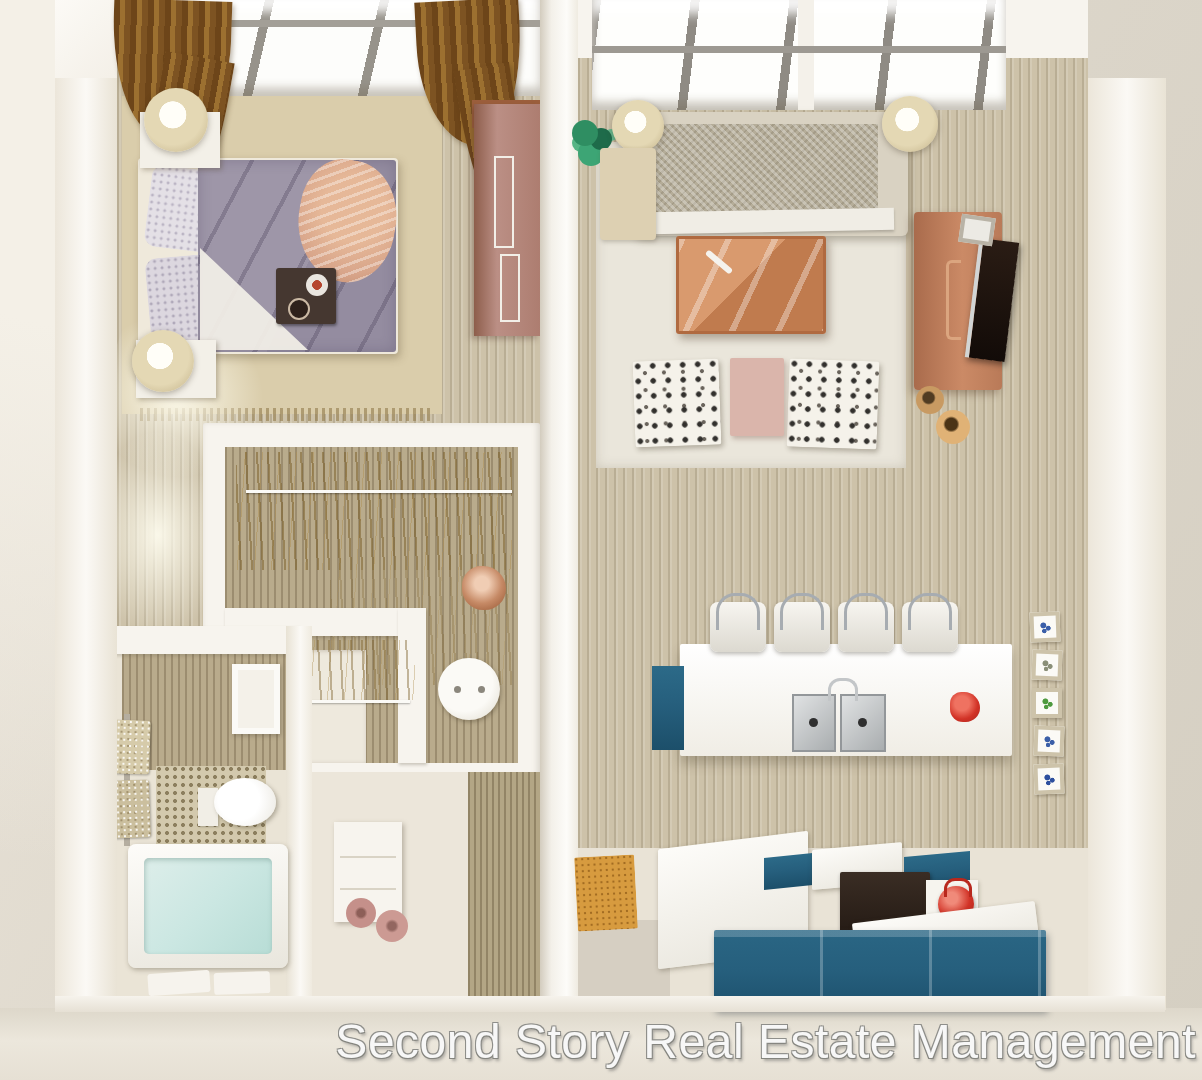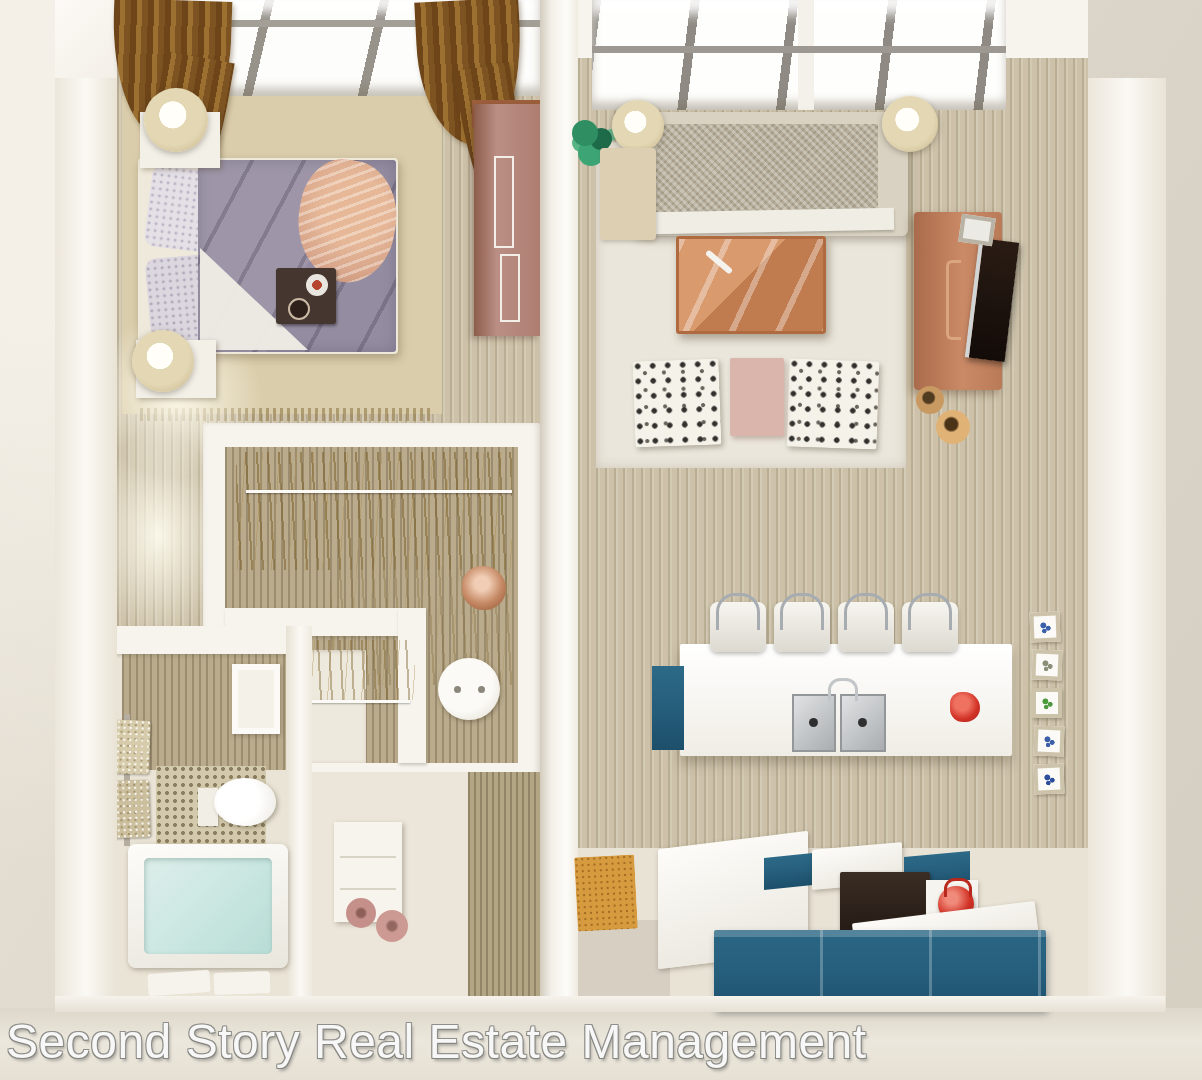--- a/index.html
+++ b/index.html
@@ -1,19 +1,19 @@
 <!DOCTYPE html>
 <html style="--wood: #cdc2a9; --rug: #dacdab; --curtain: #9c7030; --quilt: #9e96a8; --quilt-accent: #d8a58a; --wardrobe: #bb8f85; --sofa: #b5ad99; --copper: #c07b4e; --teal: #265f7d; --teal-dark: #1c4f6a; --red: #d23327; --water: #cbe7e2; --plant: #2f8e62; --mat: #d79b3f; --watermark-outline: #8f8f8b;"><head>
 <meta charset="utf-8">
 <style>
   html,body{margin:0;padding:0;background:#cfc9bd;}
   #scene{position:relative;width:1202px;height:1080px;overflow:hidden;
     font-family:"Liberation Sans",sans-serif;
     background:radial-gradient(ellipse at 8% 10%, #f4f0e7 0 16%, rgba(244,240,231,0) 55%),
-               linear-gradient(120deg,#eae4d9 0%,#dcd6ca 55%,#d5cfc2 100%);}
+               linear-gradient(120deg,#eae4d9 0%,#dcd6ca 55%,#d5cfc2 100%);text-align:right;}
   .abs{position:absolute;}
   .wallv{background:linear-gradient(90deg,#ece6da 0,#fbf9f5 50%,#e9e3d5 100%);}
   .wood{background-color:var(--wood,#cdc2a9);
     background-image:repeating-linear-gradient(90deg, rgba(105,92,64,.20) 0 2px, rgba(255,255,255,.14) 2px 4px, transparent 4px 9px);}
   .wood-dark{background-color:#b9ab8c;
     background-image:repeating-linear-gradient(90deg, rgba(80,63,38,.28) 0 2px, transparent 2px 7px);}
   .clothes{background-image:repeating-linear-gradient(87deg, transparent 0 4px, rgba(125,98,45,.55) 4px 6px, transparent 6px 11px),
     repeating-linear-gradient(94deg, transparent 0 9px, rgba(175,145,85,.5) 9px 10px, transparent 10px 17px);}
   .curtain{background:repeating-linear-gradient(90deg,#6d4519 0 6px,var(--curtain,#9c7030) 6px 11px,#7d5322 11px 17px);
     box-shadow:2px 3px 5px rgba(70,50,20,.35);}

